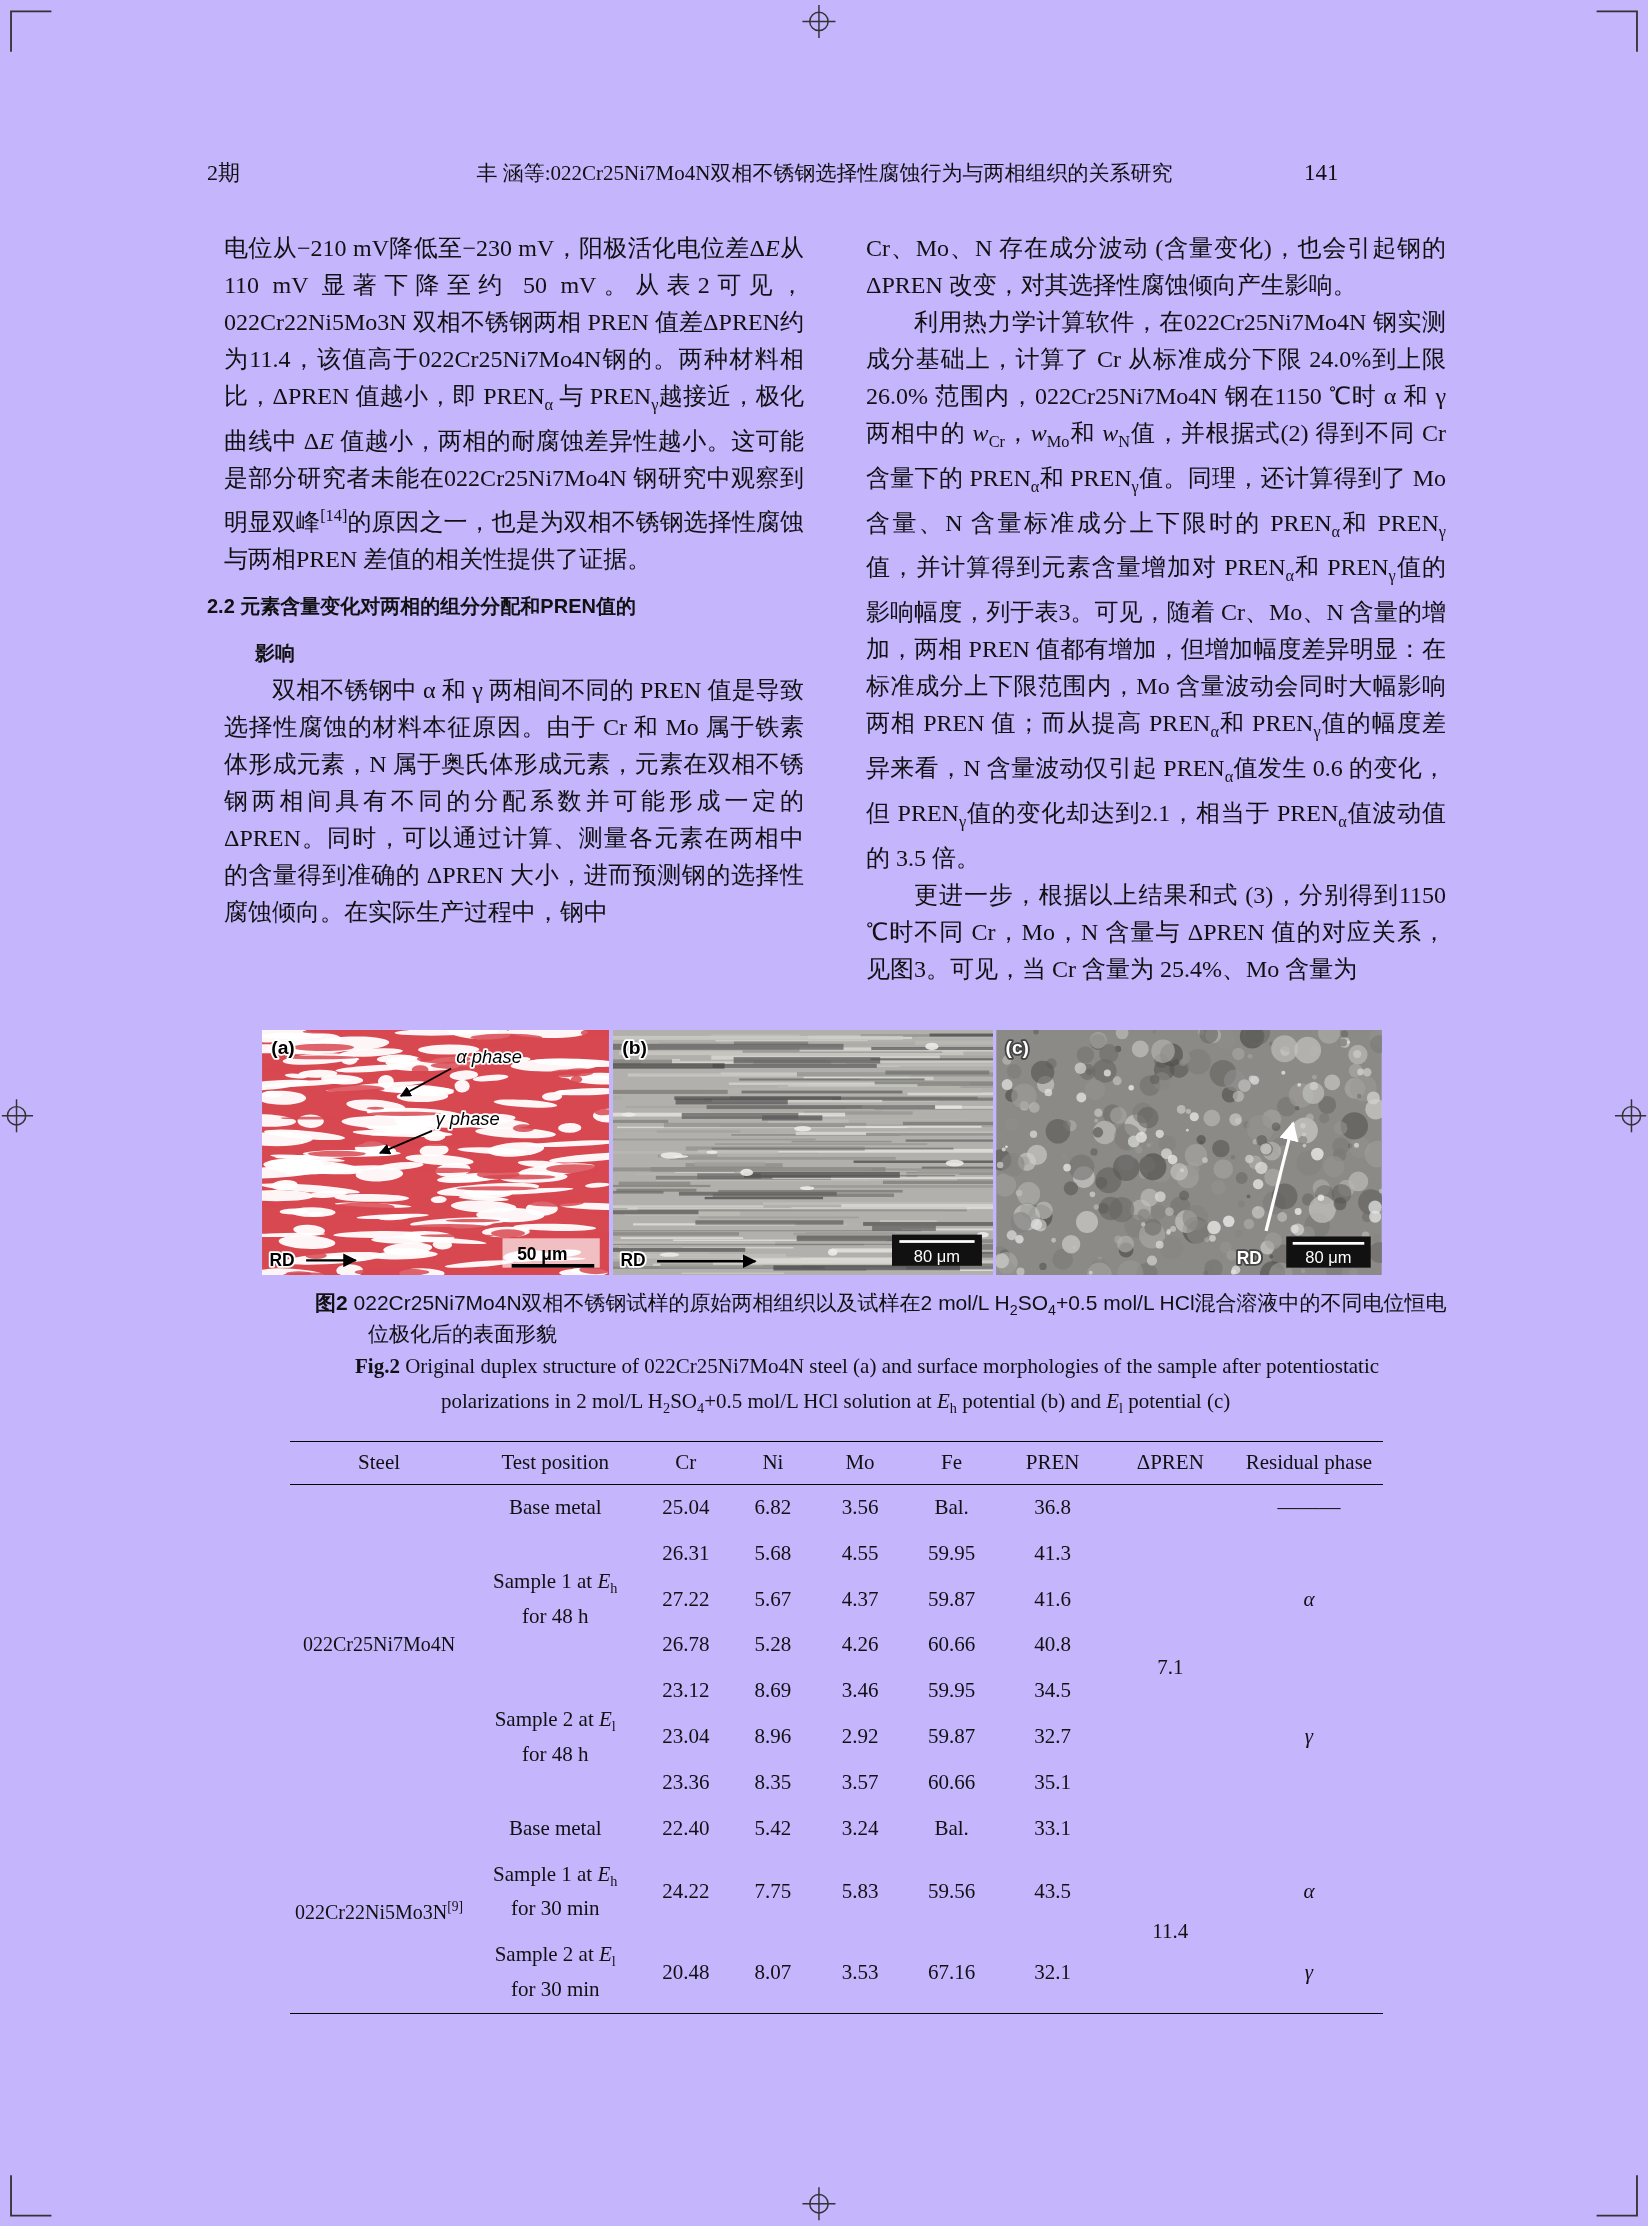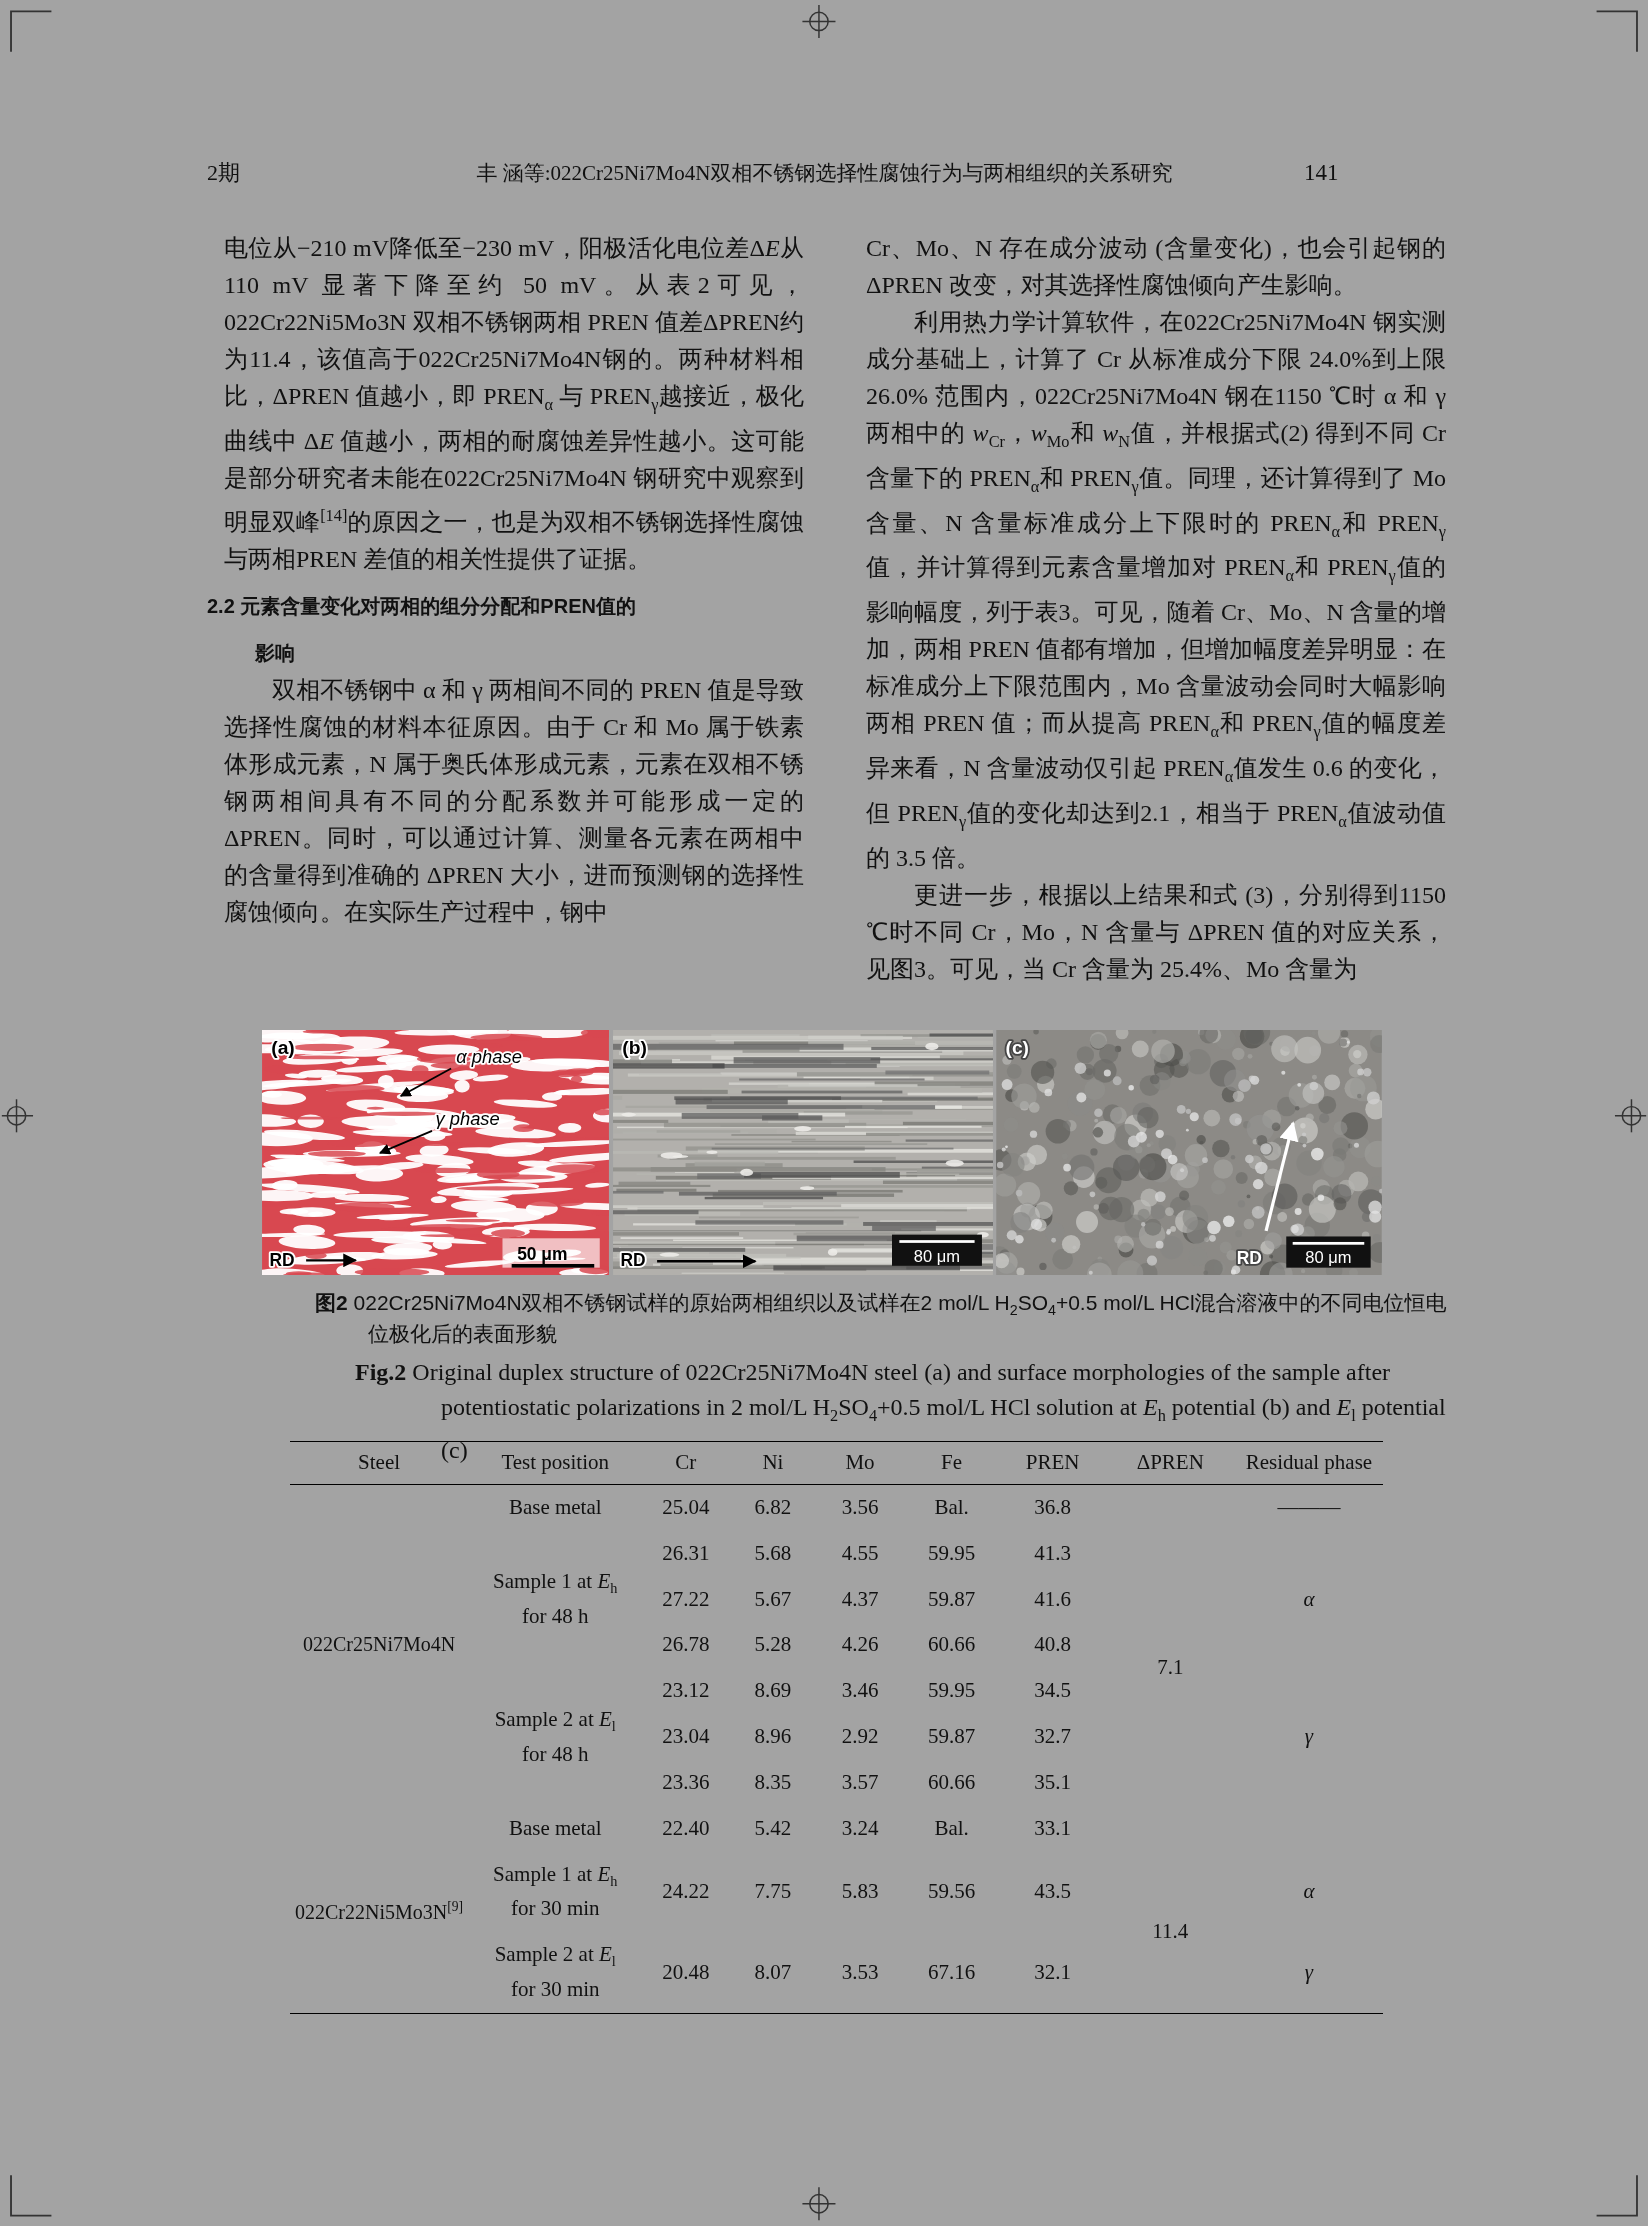--- a/index.html
+++ b/index.html
@@ -1,16 +1,16 @@
 <!DOCTYPE html>
 <html style="font-size:14.7px"><head>
 <meta charset="utf-8">
 <style>
   html,body{margin:0;padding:0;background:#d9d9d9;}
-  .page{position:relative;width:1648px;height:2227px;background:#a3a3a3;overflow:hidden;
+  .page{position:relative;width:1648px;height:2227px;background:#c4b5fd;overflow:hidden;
         font-family:"Liberation Serif",serif;color:#111;}
   .cropsvg{position:absolute;left:0;top:0;pointer-events:none;}
 
   .header{position:absolute;top:158px;left:207px;width:1235px;display:grid;
           grid-template-columns:138px 1fr 138px;align-items:baseline;}
   .issue{font-size:22px;}
   .jtitle{text-align:center;font-size:21px;}
   .pageno{text-align:left;font-size:23px;}
 
   .col{position:absolute;top:230px;width:597px;}
@@ -23,21 +23,21 @@
   sub{font-size:68%;}
   sup{font-size:68%;}
 
   .figure{position:absolute;left:262px;top:1030px;display:flex;gap:3.7px;}
   .panel{position:relative;line-height:0;}
   svg text{font-family:"Liberation Sans",sans-serif;}
 
   .figcap{position:absolute;left:303px;top:1291px;width:1148px;}
   .figcap .zh{font-family:"Liberation Sans",sans-serif;font-size:21px;line-height:24px;
               padding-left:65px;text-indent:-53px;}
-  .figcap .en{font-family:"Liberation Serif",serif;font-size:24px;line-height:35px;margin-top:9px;
+  .figcap .en{font-family:"Liberation Serif",serif;font-size:21px;line-height:35px;margin-top:3px;
               padding-left:138px;text-indent:-86px;}
   .figcap b{font-weight:700;}
 
   .tabcap{position:absolute;left:207px;top:1433px;width:1235px;text-align:center;}
   .tabcap .zh{font-family:"Liberation Sans",sans-serif;font-size:22px;line-height:35px;}
   .tabcap .en{font-size:22px;line-height:37px;}
 
   .tablewrap{position:absolute;left:290px;top:1441px;width:1093px;}
   table{border-collapse:collapse;width:100%;border-top:1.8px solid #000;border-bottom:1.8px solid #000;
         font-size:21px;}

